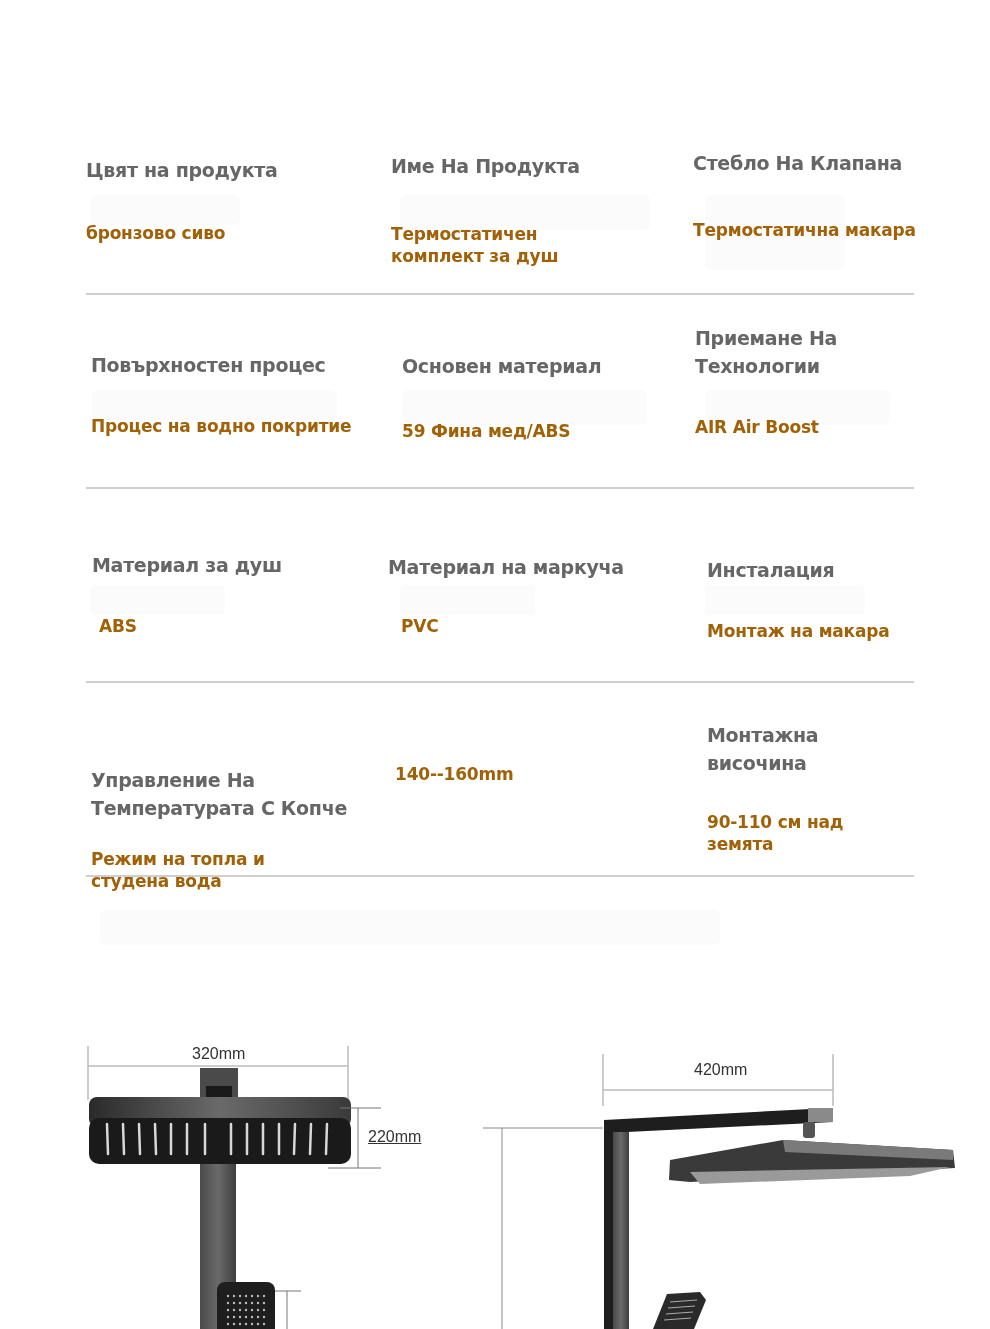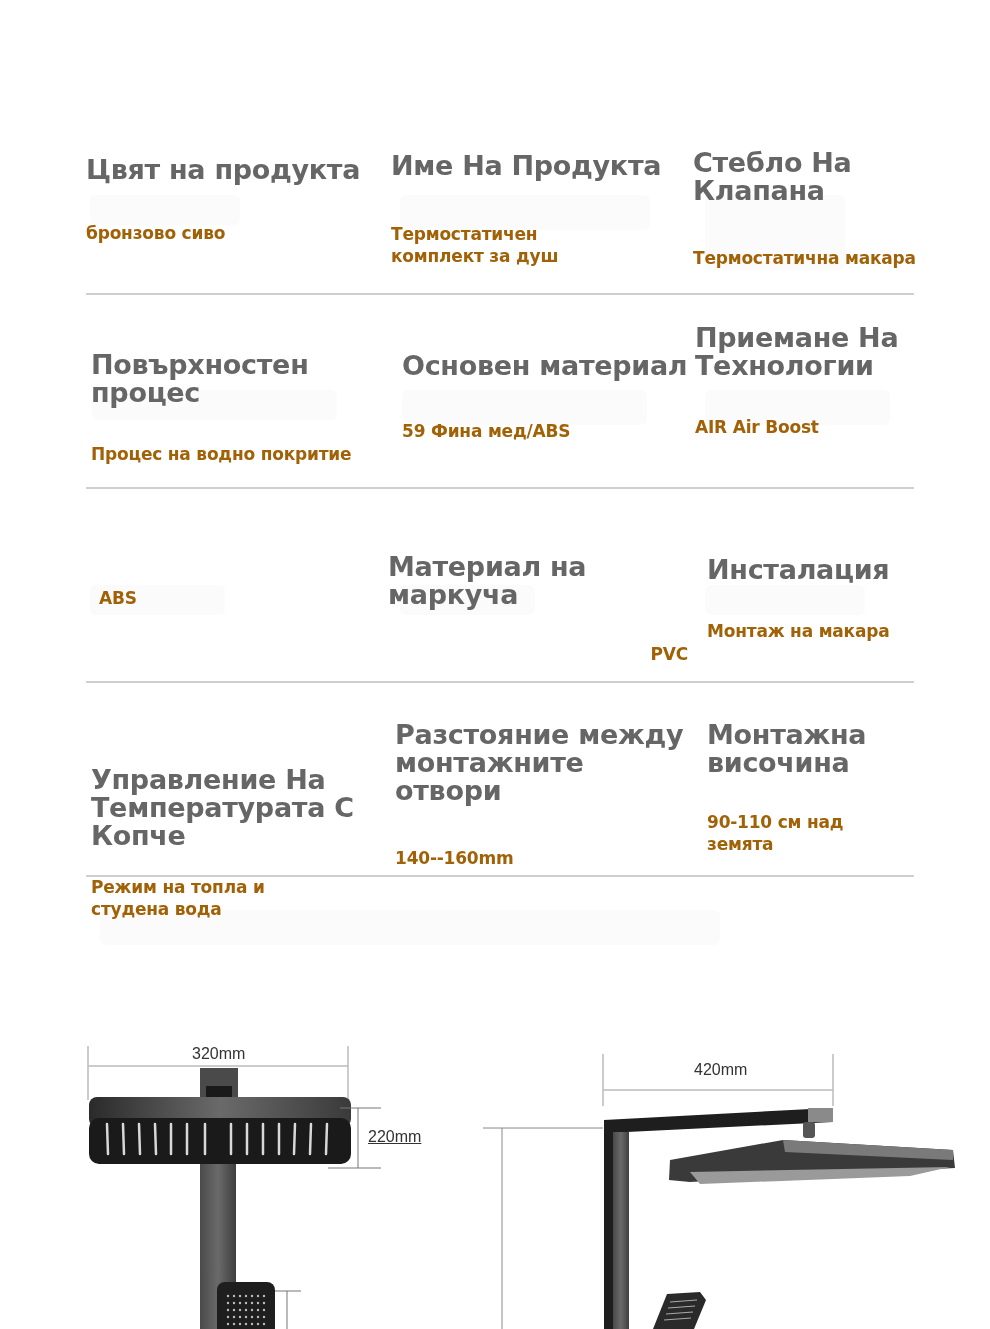--- a/index.html
+++ b/index.html
@@ -1,18 +1,18 @@
 <!DOCTYPE html>
 <html><head>
   <meta charset="utf-8">
   <style>
     html, body { margin: 0; padding: 0; background: #ffffff; }
     body { width: 990px; height: 1329px; position: relative; overflow: hidden; font-family: "DejaVu Sans", sans-serif; }
     .cell { position: absolute; }
-    .label { color: #666666; font-weight: bold; font-size: 27px; line-height: 28px; letter-spacing: -0.3px; }
+    .label { color: #666666; font-weight: bold; font-size: 19px; line-height: 28px; letter-spacing: -0.3px; }
     .value { color: #a16207; font-weight: bold; font-size: 17px; line-height: 22px; letter-spacing: -0.2px; }
     .divider { position: absolute; left: 86px; width: 828px; height: 2px; background: #cfcfcf; }
     .ghost { position: absolute; background: #fbfbfb; border-radius: 6px; }
     .dim-text { position: absolute; font-size: 16px; color: #333; font-family: "Liberation Sans", sans-serif; }
     svg { position: absolute; left: 0; top: 0; }
   </style>
 </head>
 <body>
 
 <div class="ghost" style="left:90px;top:195px;width:150px;height:30px;"></div>
@@ -50,41 +50,40 @@
   <div class="value" style="margin-top:40px;">59 Фина мед/ABS</div>
 </div>
 <div class="cell" style="left:695px;top:324px;width:270px;">
   <div class="label" style="white-space:pre-line;">Приемане На
 Технологии</div>
   <div class="value" style="margin-top:36px;">AIR Air Boost</div>
 </div>
 <div class="divider" style="top:487px;"></div>
 
 <div class="cell" style="left:92px;top:551px;width:290px;">
+  <div class="label">Материал за душ</div>
   <div class="value" style="margin-top:36px;margin-left:7px;">ABS</div>
 </div>
 <div class="cell" style="left:388px;top:553px;width:300px;">
   <div class="label">Материал на маркуча</div>
-  <div class="value" style="margin-top:34px;margin-left:13px;text-align:right;">PVC</div>
+  <div class="value" style="margin-top:34px;margin-left:13px;">PVC</div>
 </div>
 <div class="cell" style="left:707px;top:556px;width:260px;">
   <div class="label">Инсталация</div>
   <div class="value" style="margin-top:36px;">Монтаж на макара</div>
 </div>
 <div class="divider" style="top:681px;"></div>
 
 <div class="cell" style="left:91px;top:766px;width:300px;">
   <div class="label" style="white-space:pre-line;">Управление На
 Температурата С Копче</div>
   <div class="value" style="margin-top:26px;white-space:pre-line;">Режим на топла и
 студена вода</div>
 </div>
 <div class="cell" style="left:395px;top:721px;width:290px;">
-  <div class="label" style="white-space:pre-line;">Разстояние между
-монтажните отвори</div>
   <div class="value" style="margin-top:42px;">140--160mm</div>
 </div>
 <div class="cell" style="left:707px;top:721px;width:260px;">
   <div class="label" style="white-space:pre-line;">Монтажна
 височина</div>
   <div class="value" style="margin-top:34px;white-space:pre-line;">90-110 см над
 земята</div>
 </div>
 <div class="divider" style="top:875px;"></div>
 

